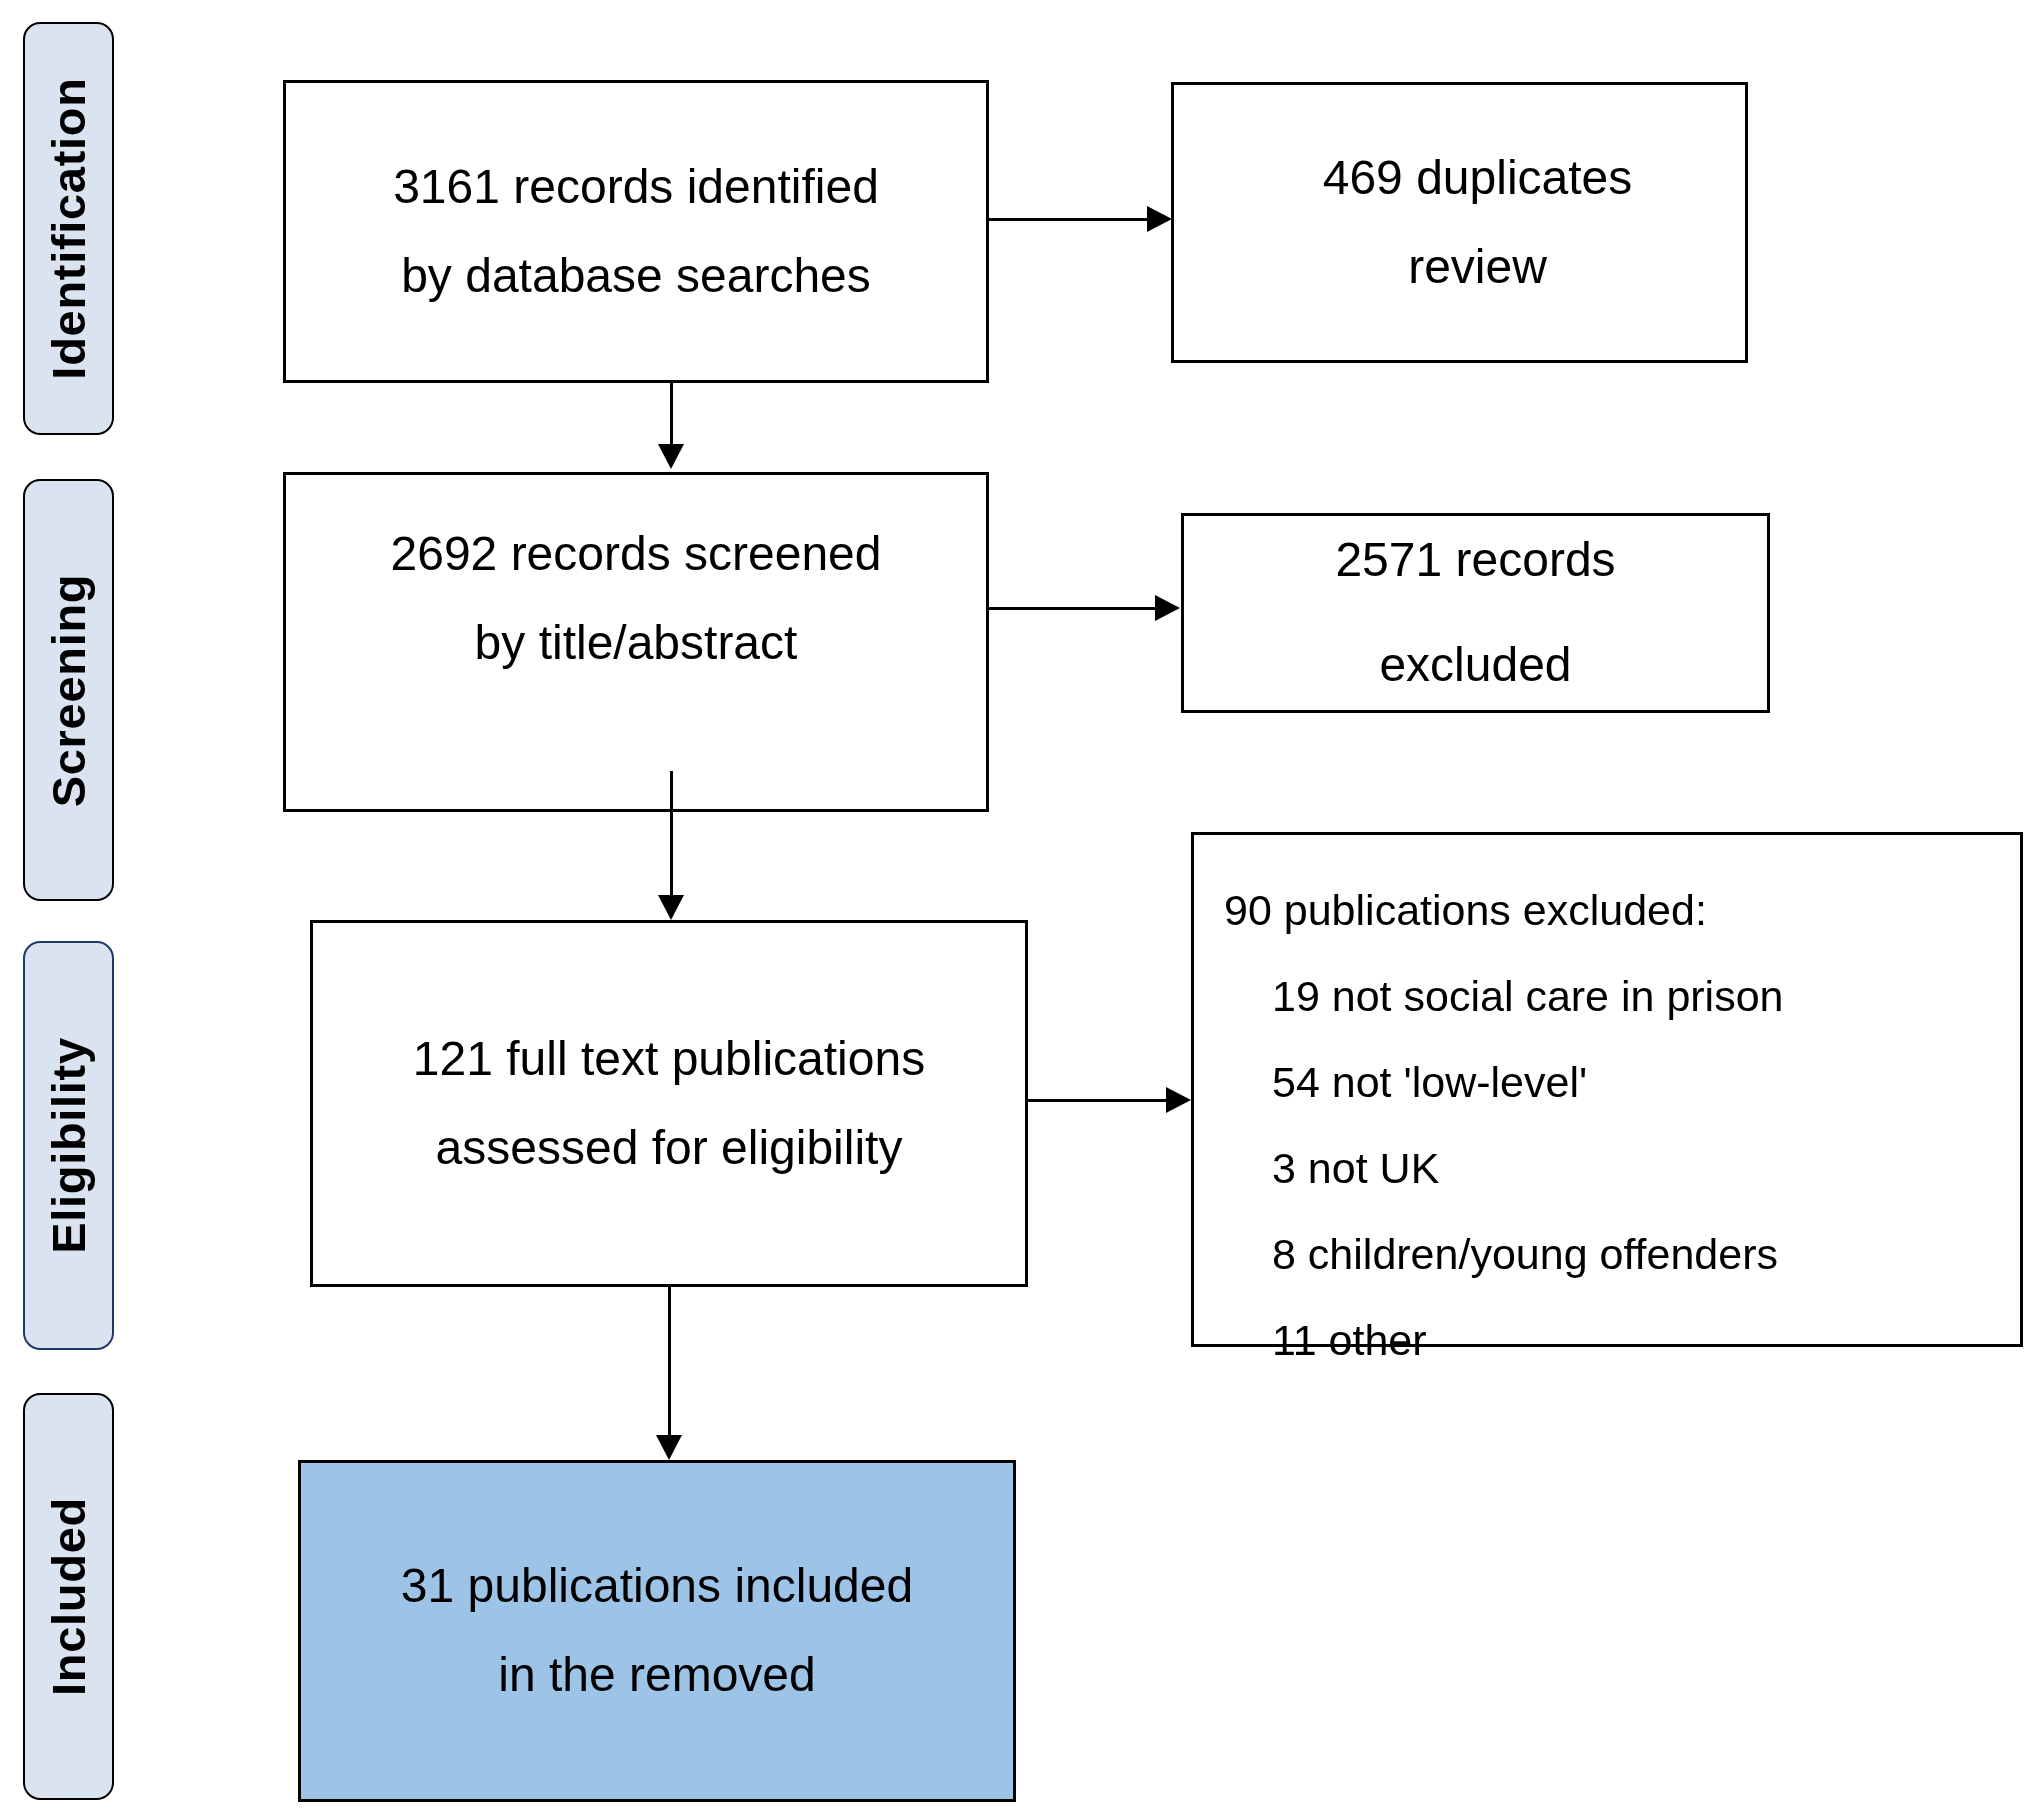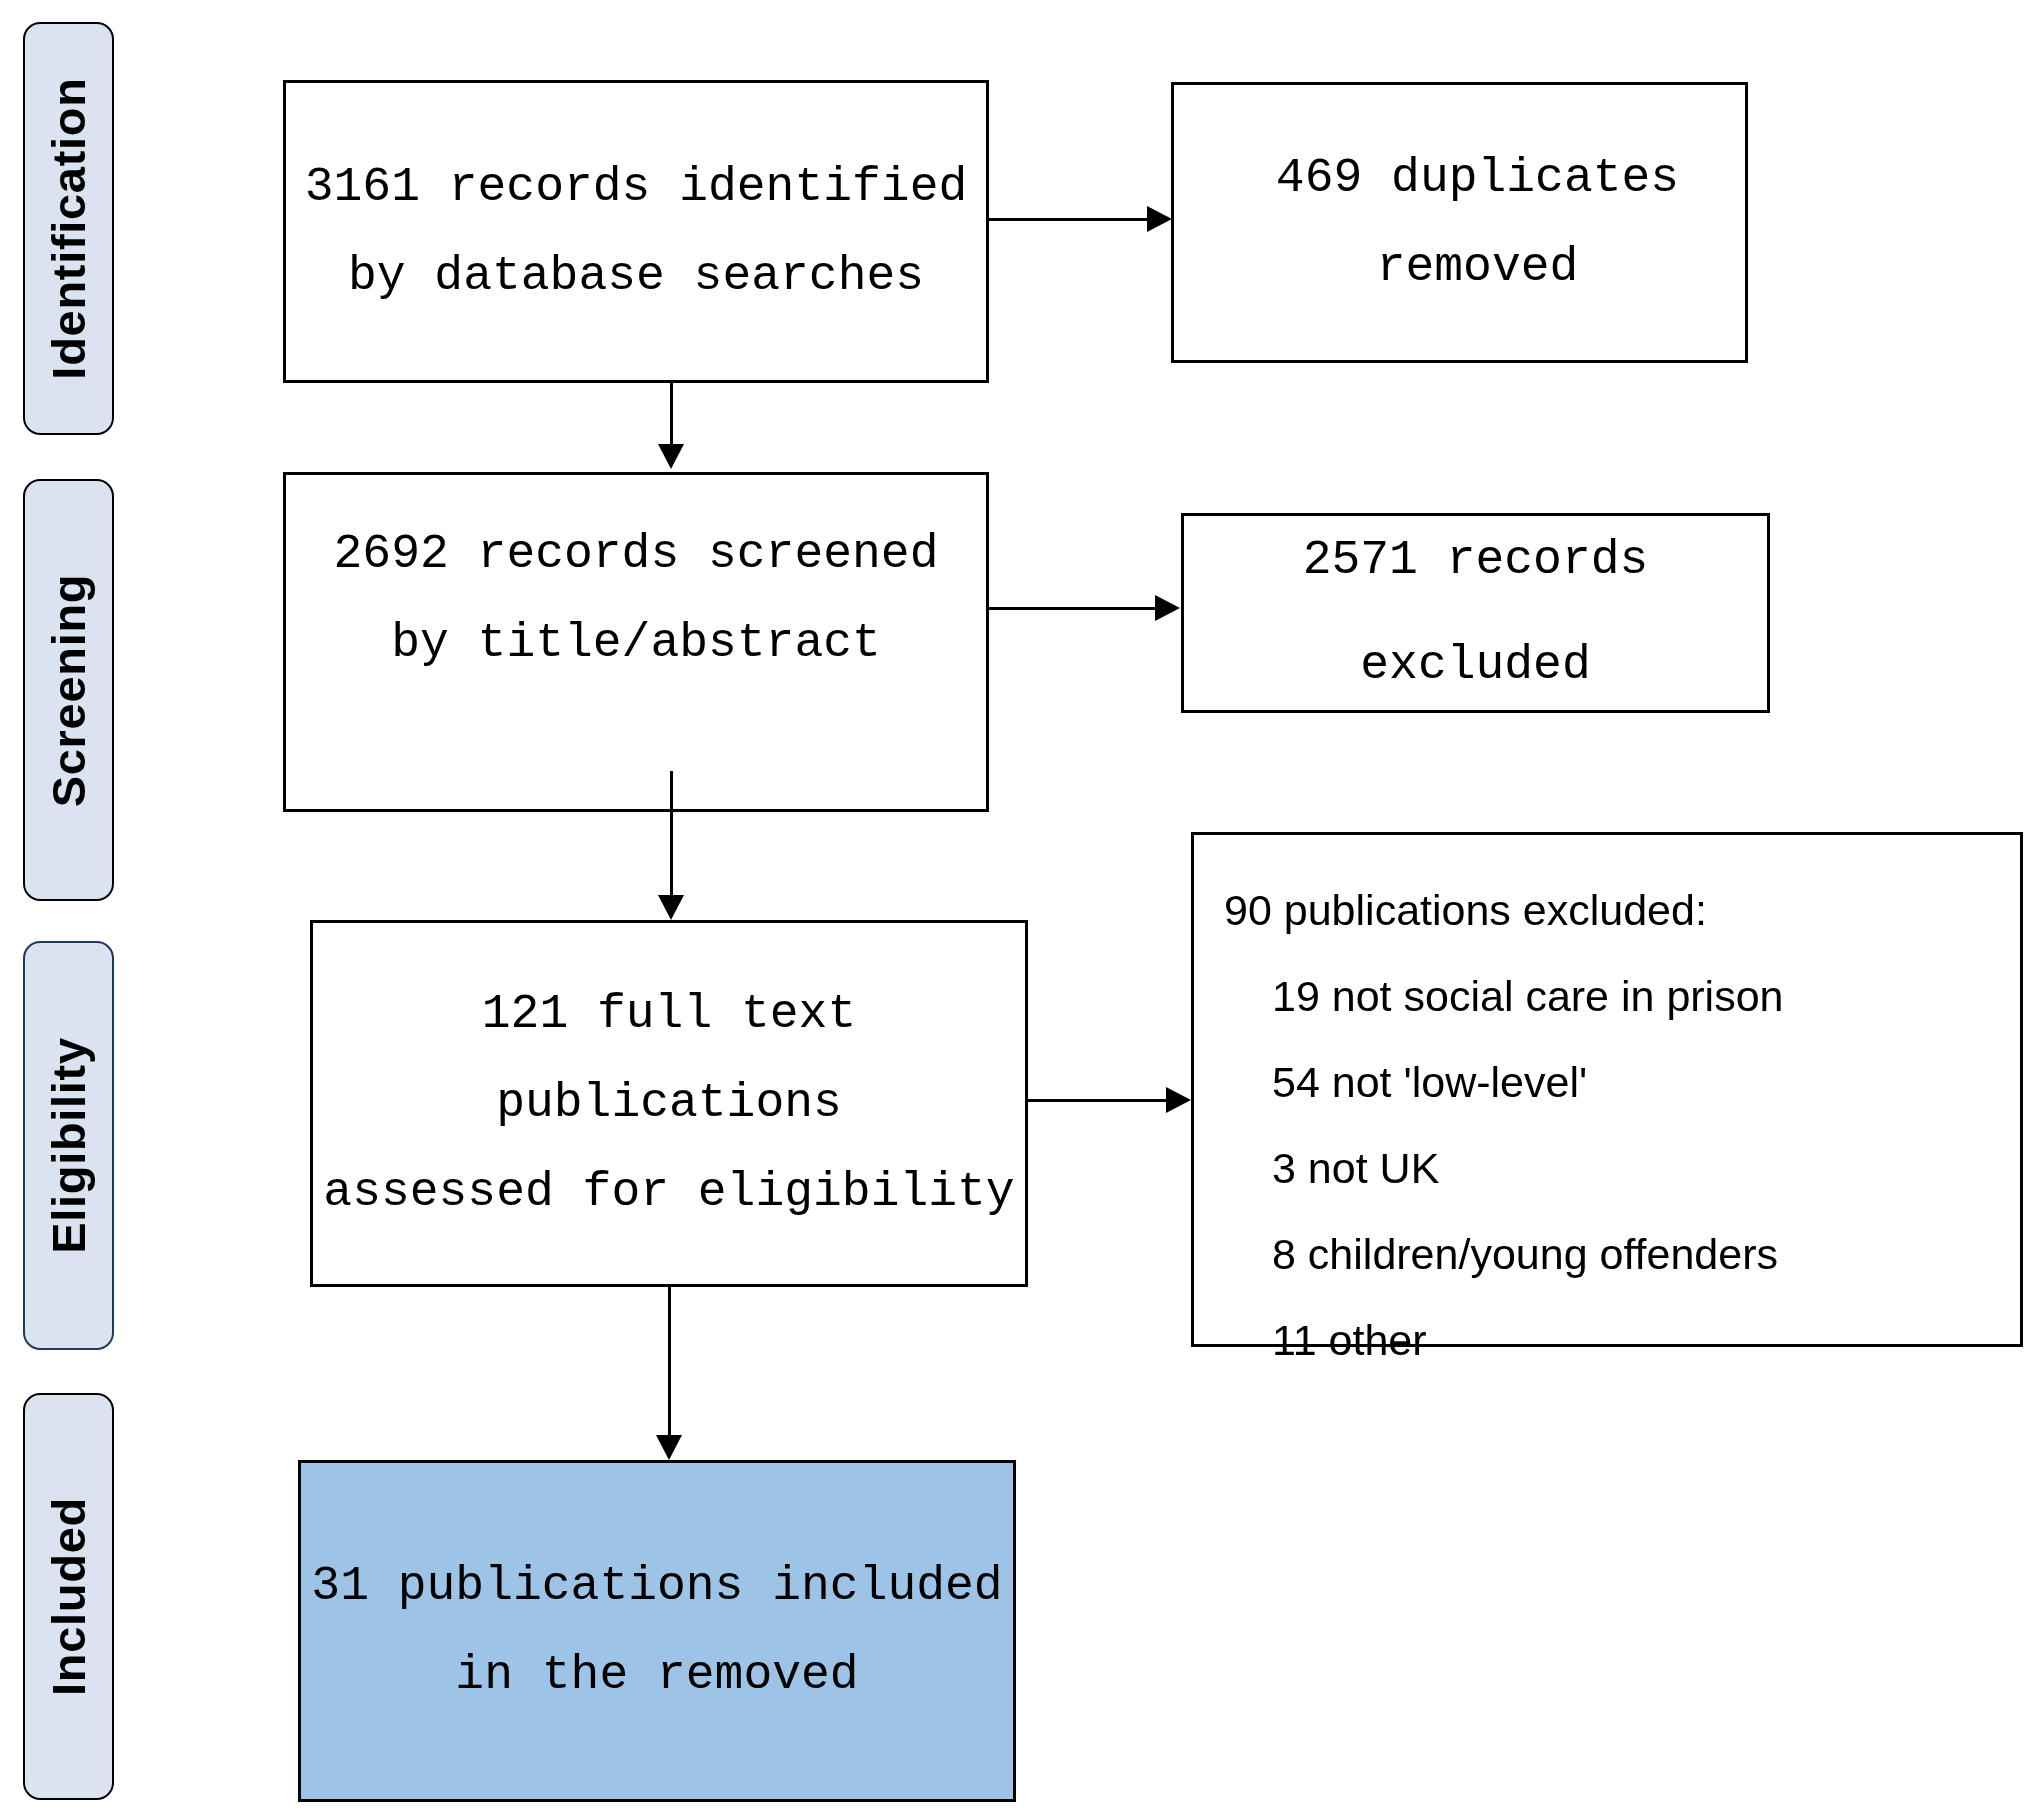--- a/index.html
+++ b/index.html
@@ -38,21 +38,20 @@
   .fbox {
     position:absolute;
     background:#ffffff;
     border:3.3px solid #000;
     box-sizing:border-box;
     display:flex; flex-direction:column;
     align-items:center; justify-content:center;
     text-align:center;
     font-size:48px;
     line-height:1.85;
-    font-family:Liberation Mono, monospace;
   }
   .fbox.filled { background:#9dc3e6; }
 
   .box-identified { left:283px;  top:80px;  width:706px; height:303px; }
   .box-duplicates { left:1171px; top:82px;  width:577px;  height:281px;padding-left:36px; }
   .box-screened   { left:283px;  top:472px;  width:706px; height:340px; padding-bottom:86px; }
   .box-rec-excl   { left:1181px; top:513px;  width:589px;  height:200px;justify-content:space-between; }
   .box-fulltext   { left:310px;  top:920px; width:718px; height:367px; }
   .box-included   { left:298px;  top:1460px; width:718px; height:342px; }
 
@@ -104,21 +103,21 @@
   <div class="stage stage-included">
     <span class="vtext">Included</span>
   </div>
 
   <div class="fbox box-identified">
     <span>3161 records identified</span>
     <span>by database searches</span>
   </div>
   <div class="fbox box-duplicates">
     <span>469 duplicates</span>
-    <span>removed</span>
+    <span>review</span>
   </div>
   <div class="hline" style="left:989px; top:218px; width:158px;"></div>
   <div class="head-right" style="left:1147px; top:206px;"></div>
 
   <div class="vline" style="left:670px; top:383px; height:62px;"></div>
   <div class="head-down" style="left:658px; top:444px;"></div>
 
   <div class="fbox box-screened">
     <span>2692 records screened</span>
     <span>by title/abstract</span>

